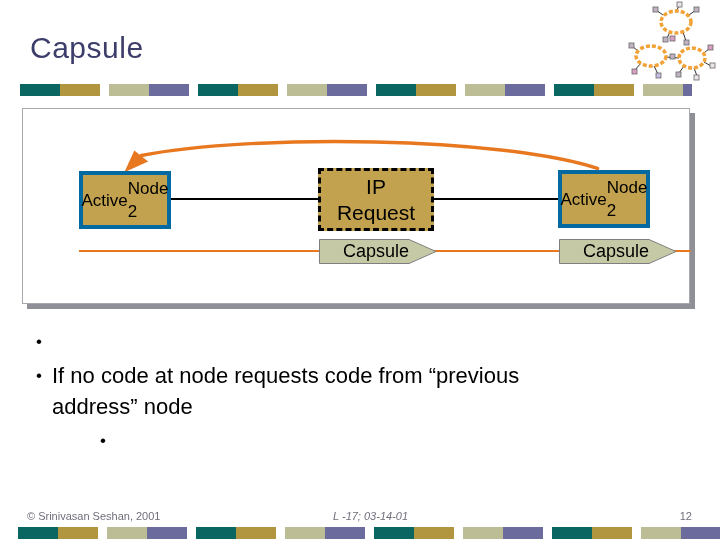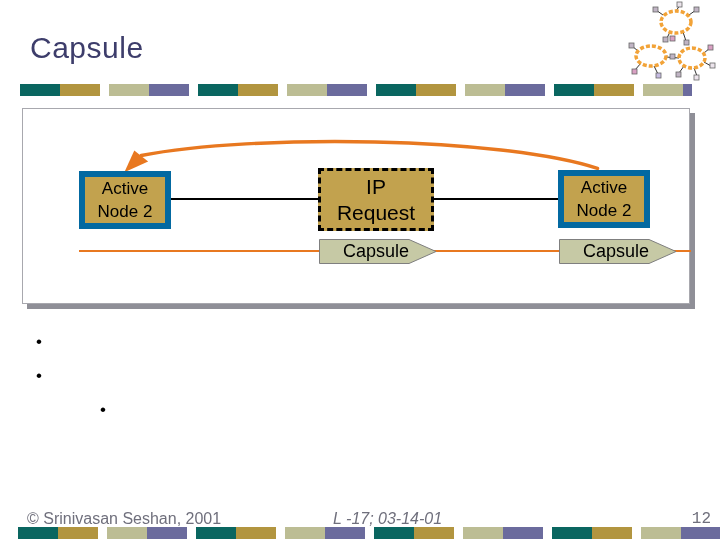--- a/index.html
+++ b/index.html
@@ -24,21 +24,21 @@
                    font-weight: bold; font-size: 17px; color: #000; }
   .arc-svg { position: absolute; left: 0; top: 0; width: 100%; height: 100%; pointer-events: none; }
   .arc-path { fill: none; stroke: var(--accent-orange, #e87820); stroke-width: 3.5; stroke-linecap: round; }
   .arc-head { fill: var(--accent-orange, #e87820); }
 
   .hline { position: absolute; left: 148px; top: 89px; width: 388px; height: 2px; background: #000; }
   .oline { position: absolute; left: 56px; top: 141px; width: 612px; height: 2px;
            background: var(--accent-orange, #e87820); }
 
   .nodebox { position: absolute; width: 92px; height: 58px; background: var(--node-fill, #c2a24e);
-             border: 6px solid #0369a1; display: flex; flex-direction: column; align-items: center;
+             border: 4px solid #0369a1; display: flex; flex-direction: row; align-items: center;
              justify-content: center; font-size: 17px; line-height: 23px; color: #000; z-index: 2; }
   #node1 { left: 56px; top: 62px; }
   #node2 { left: 535px; top: 61px; }
   .routerbox { position: absolute; left: 295px; top: 59px; width: 116px; height: 63px;
                background: var(--node-fill, #c2a24e); border: 3px dashed #000; display: flex;
                flex-direction: column; align-items: center; justify-content: center;
                font-size: 21px; line-height: 26px; color: #000; z-index: 2; }
 
   .capsule { position: absolute; width: 119px; height: 25px; z-index: 3; }
   #capsule-left  { left: 296px; top: 130px; }
@@ -46,24 +46,24 @@
   .capsule .lbl { position: absolute; left: 0; top: 0; width: 92px; height: 25px; display: flex;
                   align-items: center; justify-content: center; font-size: 18px; color: #000; padding-left: 22px; }
   .capsule-shape { fill: var(--capsule-fill, #c6c9a5); stroke: #7f7f7f; stroke-width: 1; }
 
   .bullets { position: absolute; left: 36px; top: 326px; width: 640px; font-size: 22px;
              line-height: 31px; color: #000; }
   .bullet { display: flex; margin-bottom: 3px; }
   .bullet .marker { flex: 0 0 16px; font-size: 17px; }
   .bullet.level2 { margin-left: 64px; font-size: 21px; }
 
-  .footer { position: absolute; top: 510px; font-size: 16px; color: var(--footer-color, #6f6f7c); }
+  .footer { position: absolute; top: 510px; font-size: 11px; color: var(--footer-color, #6f6f7c); }
   #footer-left { left: 27px; }
   #footer-center { left: 333px; font-style: italic; }
-  #footer-right { right: 9px; font-family: Liberation Mono, monospace; }
+  #footer-right { right: 28px; }
 </style>
 </head>
 <body>
 
 <div class="slide">
 
   <div class="title">Capsule</div>
 
   <svg class="icon" width="92" height="84" viewBox="0 0 92 84">
     <g stroke="#333" stroke-width="1">
@@ -170,21 +170,22 @@
     </div>
   </div>
 
   <div class="bullets">
     <div class="bullet">
       <span class="marker">•</span>
     </div>
     <div class="bullet">
       <span class="marker">•</span>
       <span class="text">
-        <br>
+        <span>If no code at node requests code from “previous</span><br>
+        <span>address” node</span>
       </span>
     </div>
     <div class="bullet level2">
       <span class="marker">•</span>
     </div>
   </div>
 
   <div class="footer" id="footer-left">© Srinivasan Seshan, 2001</div>
   <div class="footer" id="footer-center">L -17; 03-14-01</div>
   <div class="footer" id="footer-right">12</div>

